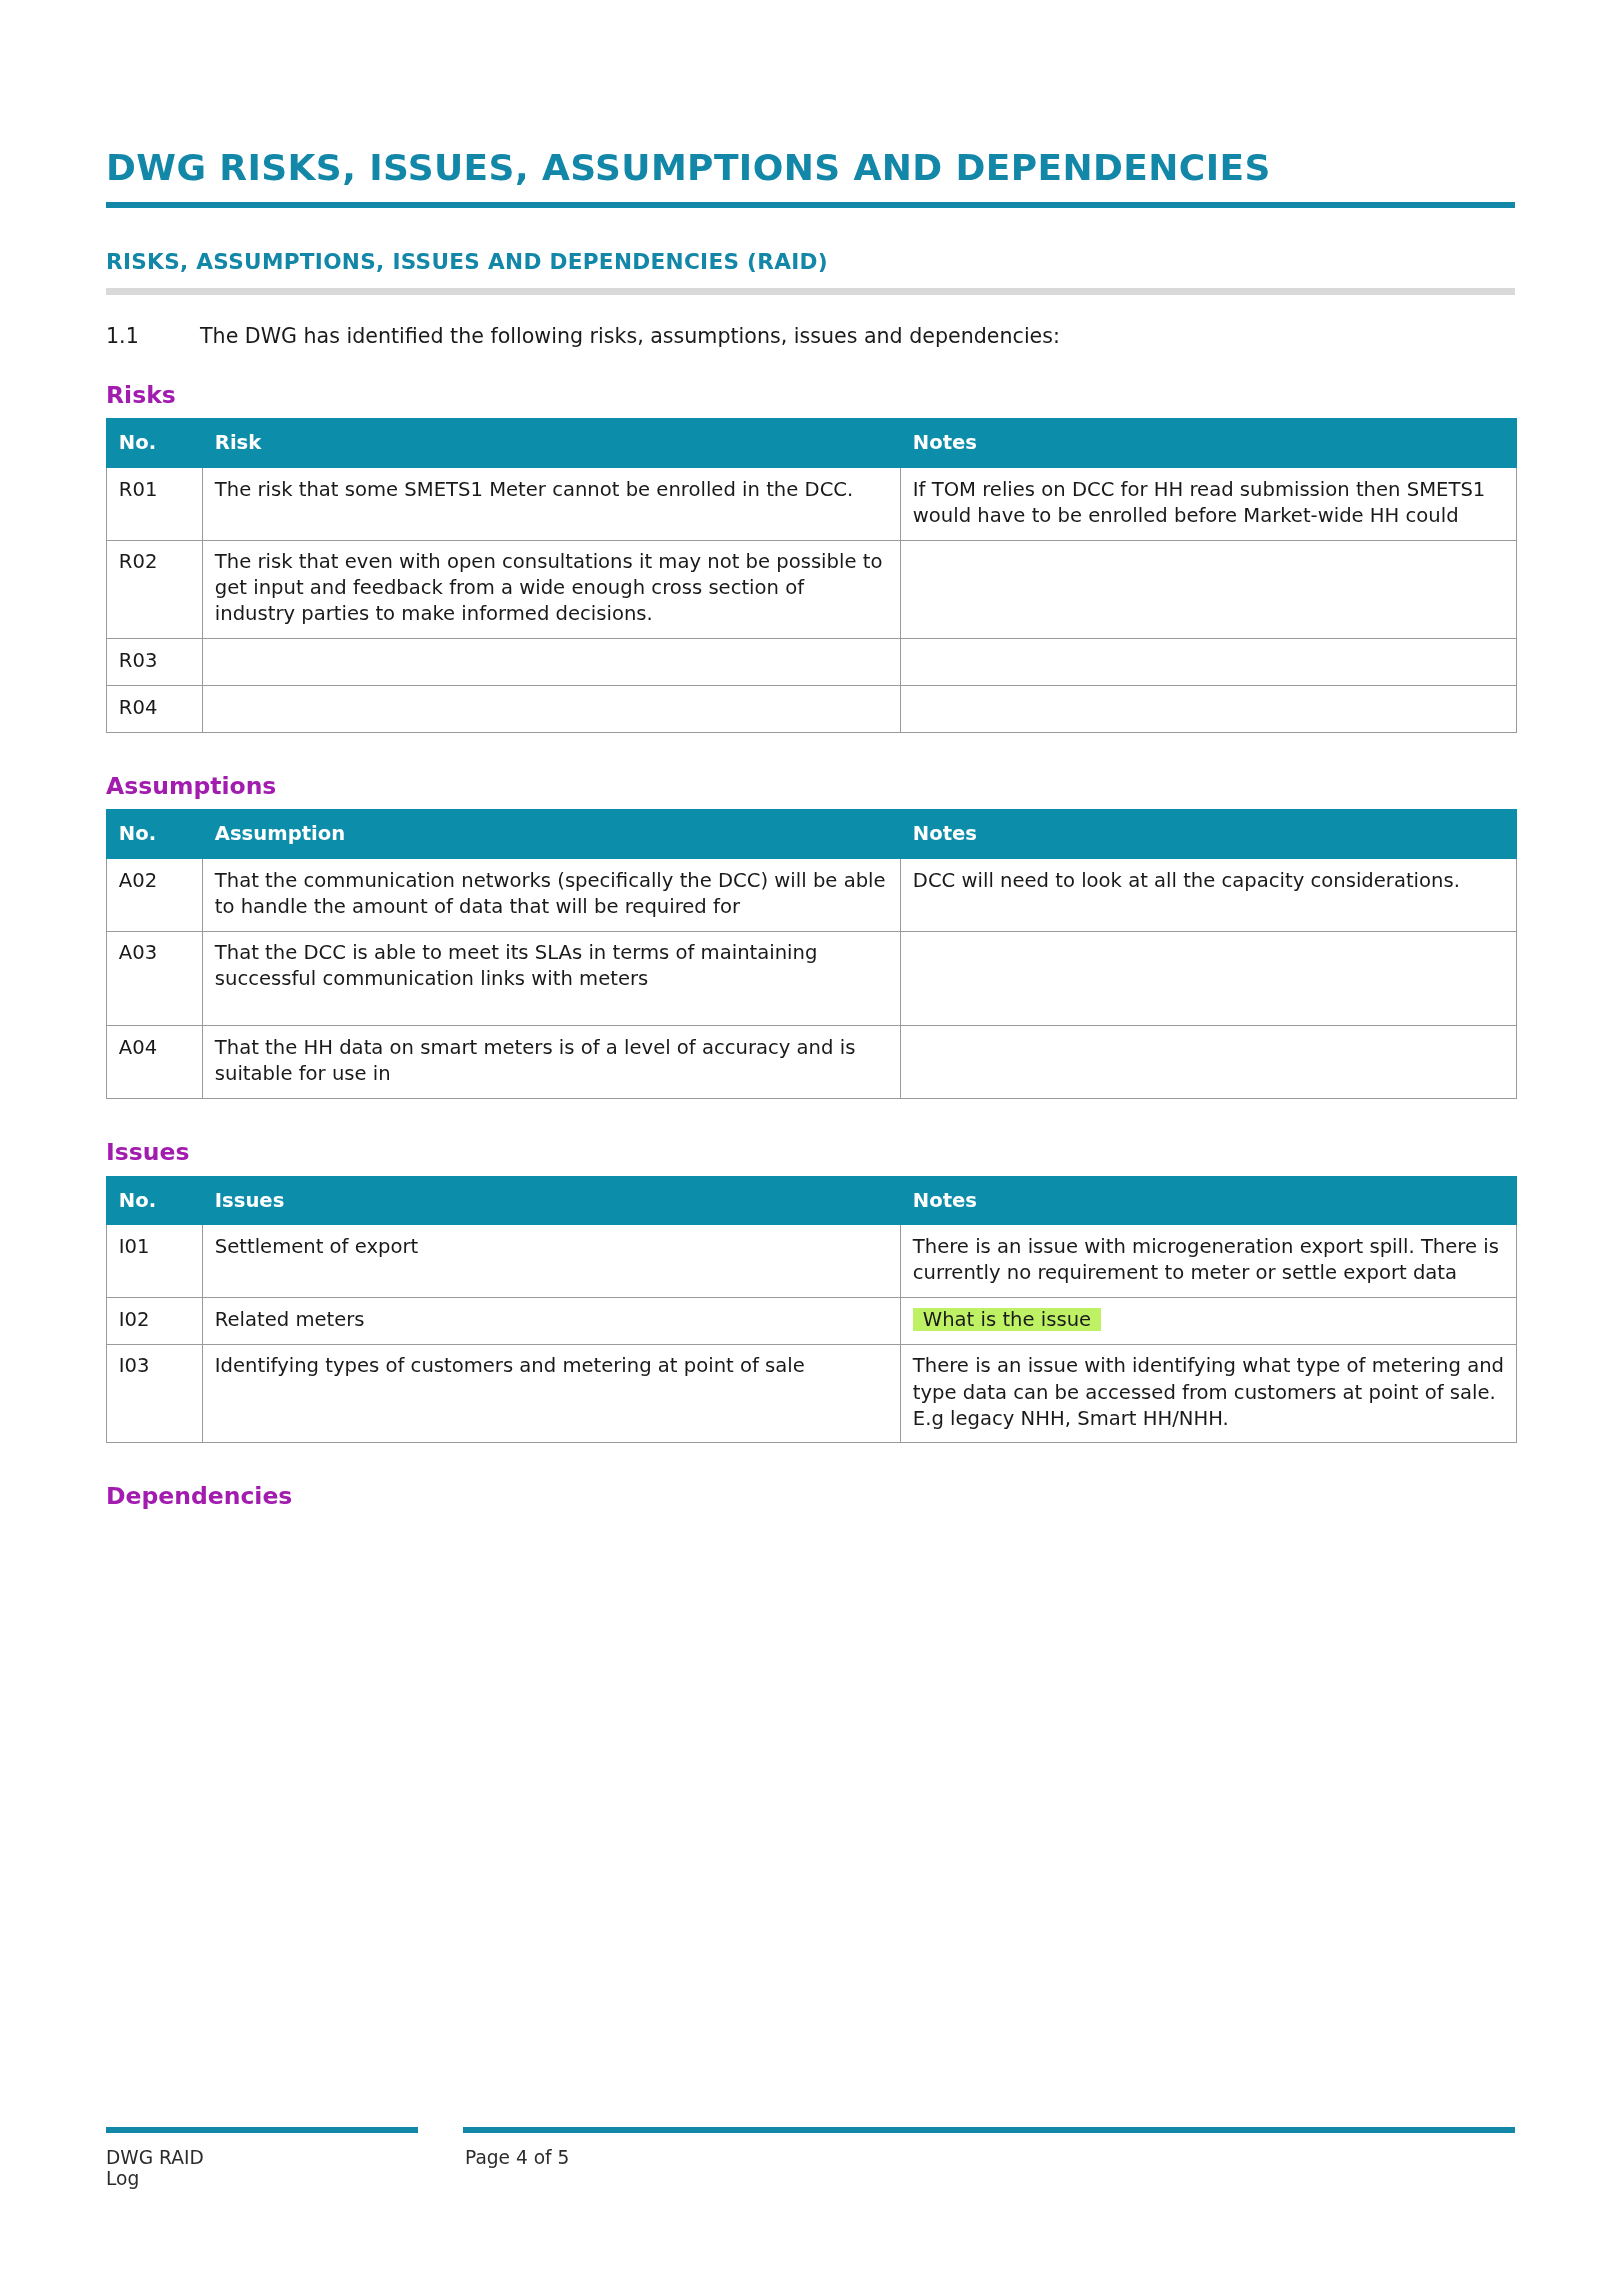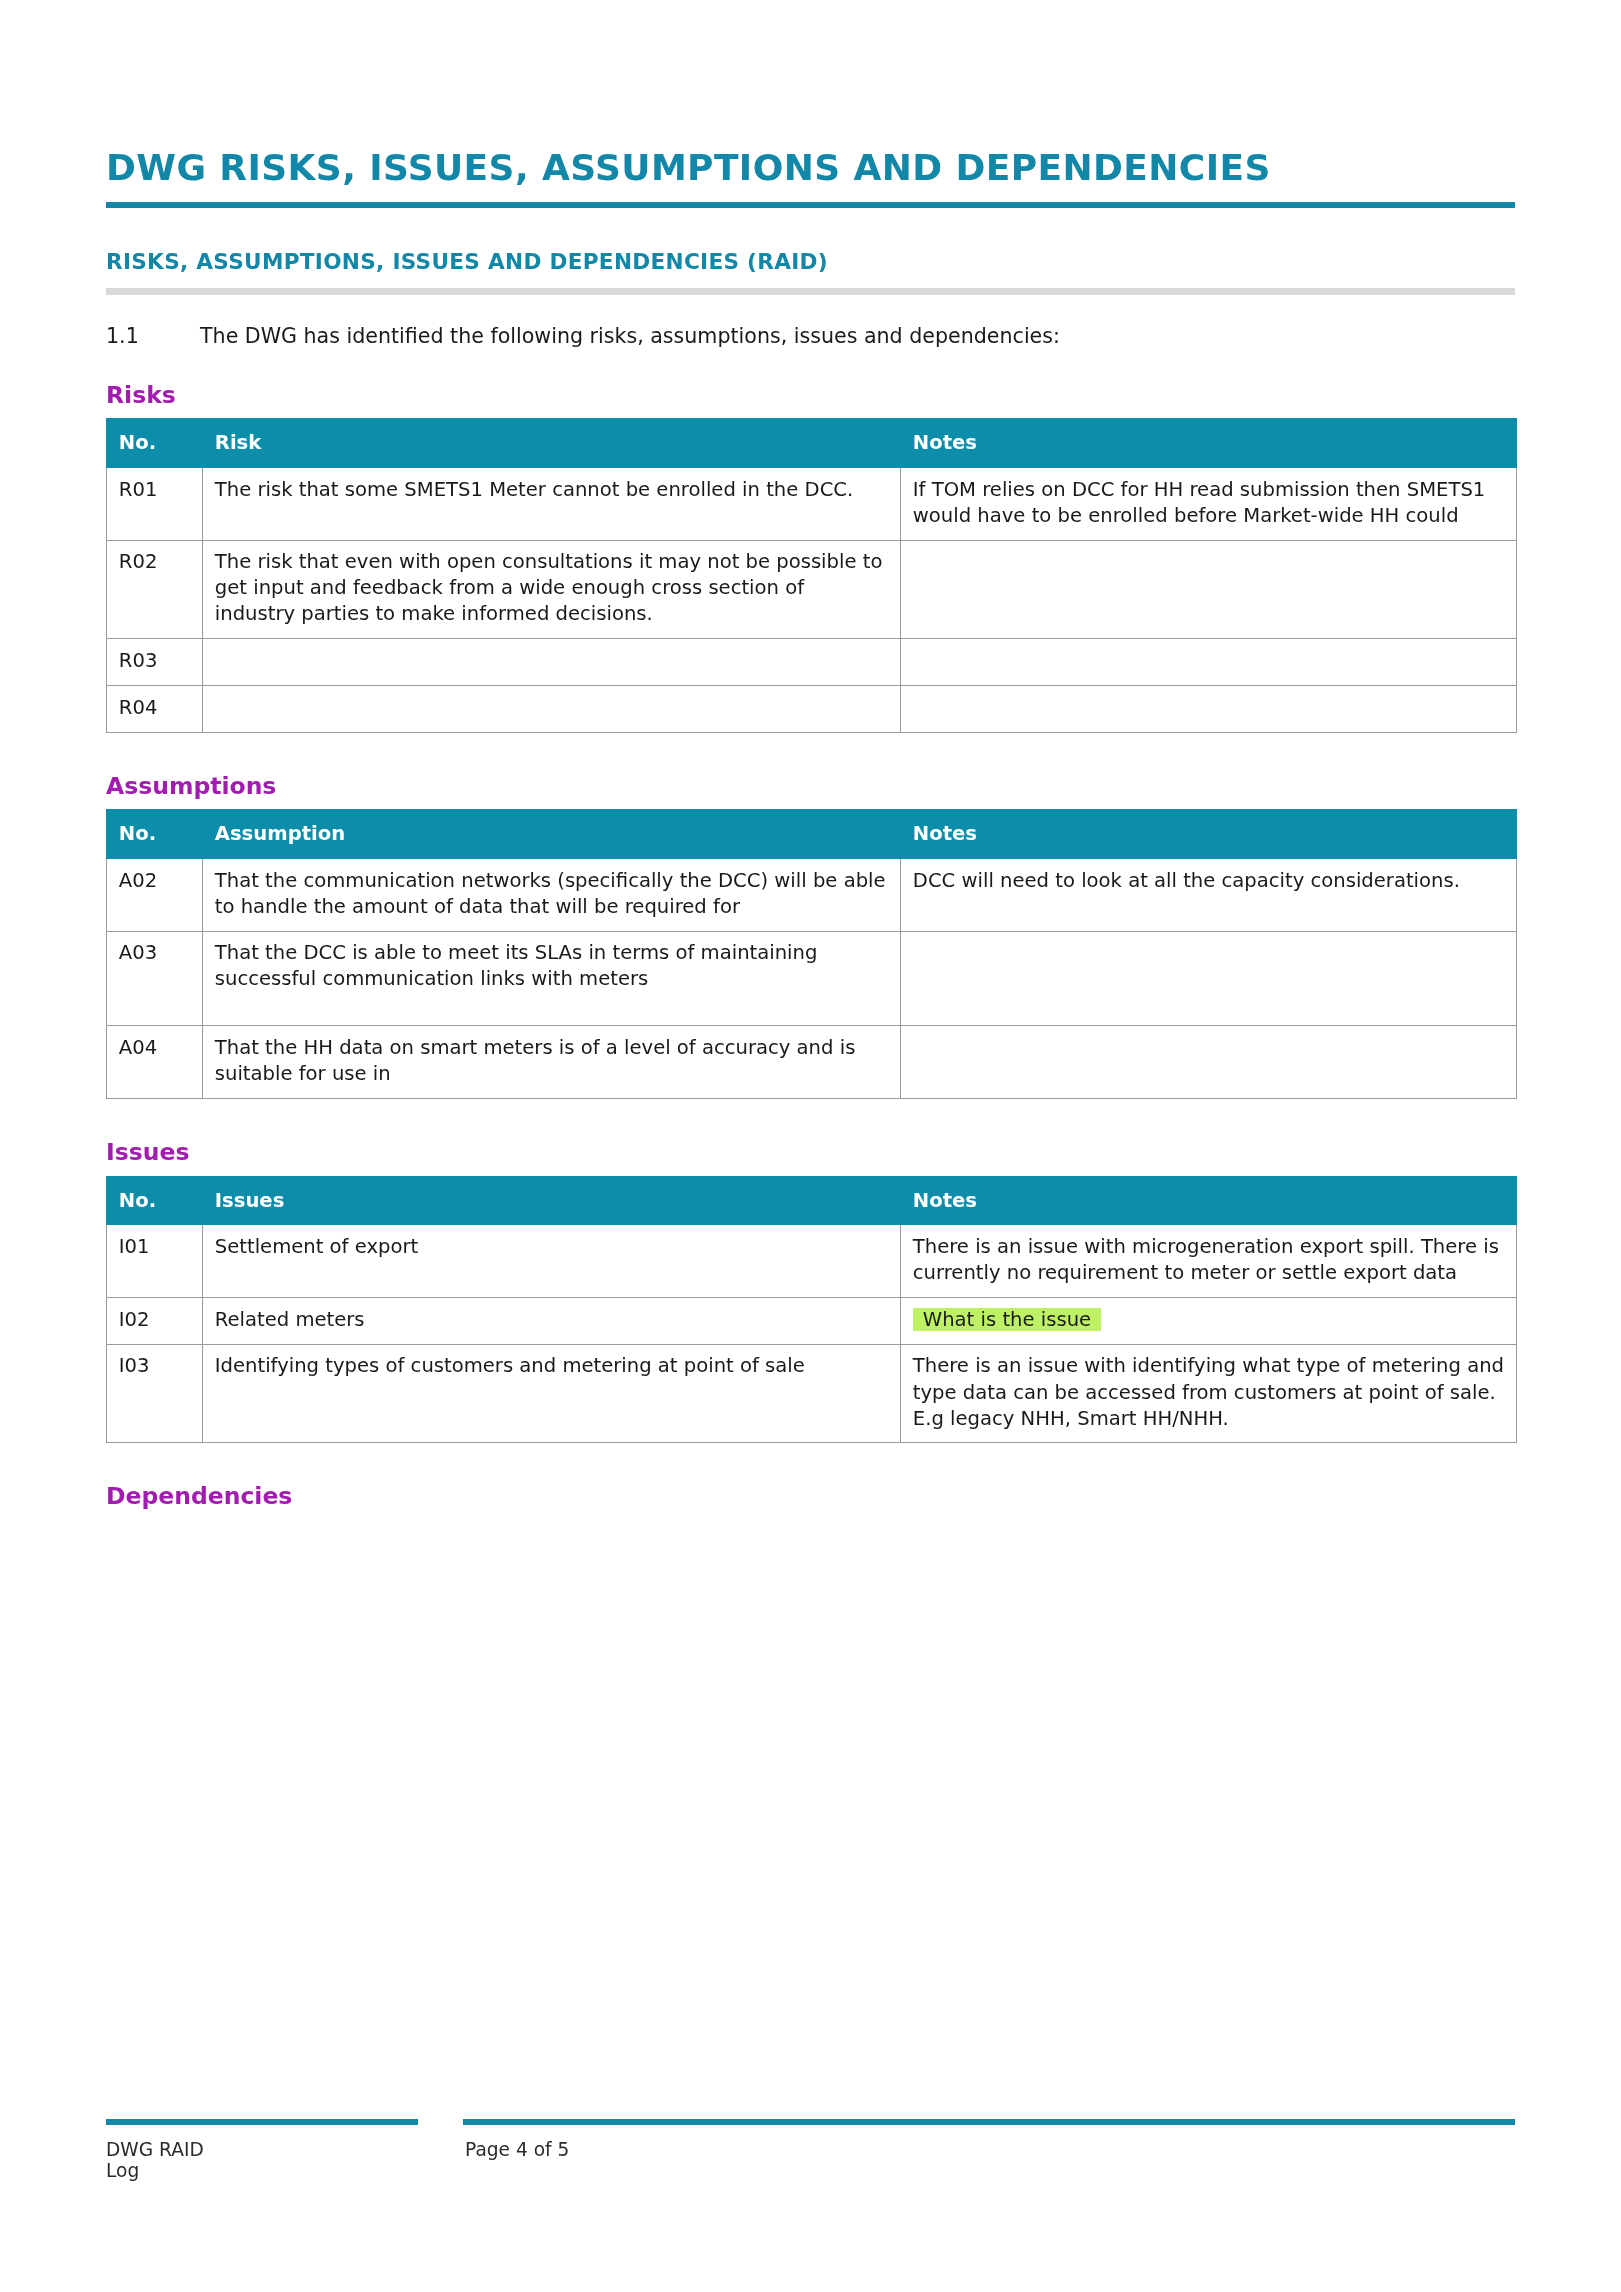--- a/index.html
+++ b/index.html
@@ -94,21 +94,21 @@
 
   .hl {
     background: #bef264;
     padding: 0 10px;
   }
 
   .footer {
     position: absolute;
     left: 106px;
     right: 106px;
-    bottom: 112px;
+    bottom: 104px;
   }
   .footer-rules {
     display: flex;
     gap: 45px;
     margin-bottom: 13.7px;
   }
   .footer-rules .r1 { width: 312px; height: 5.9px; background: #1287a8; }
   .footer-rules .r2 { flex: 1; height: 5.9px; background: #1287a8; }
   .footer-text {
     display: flex;

